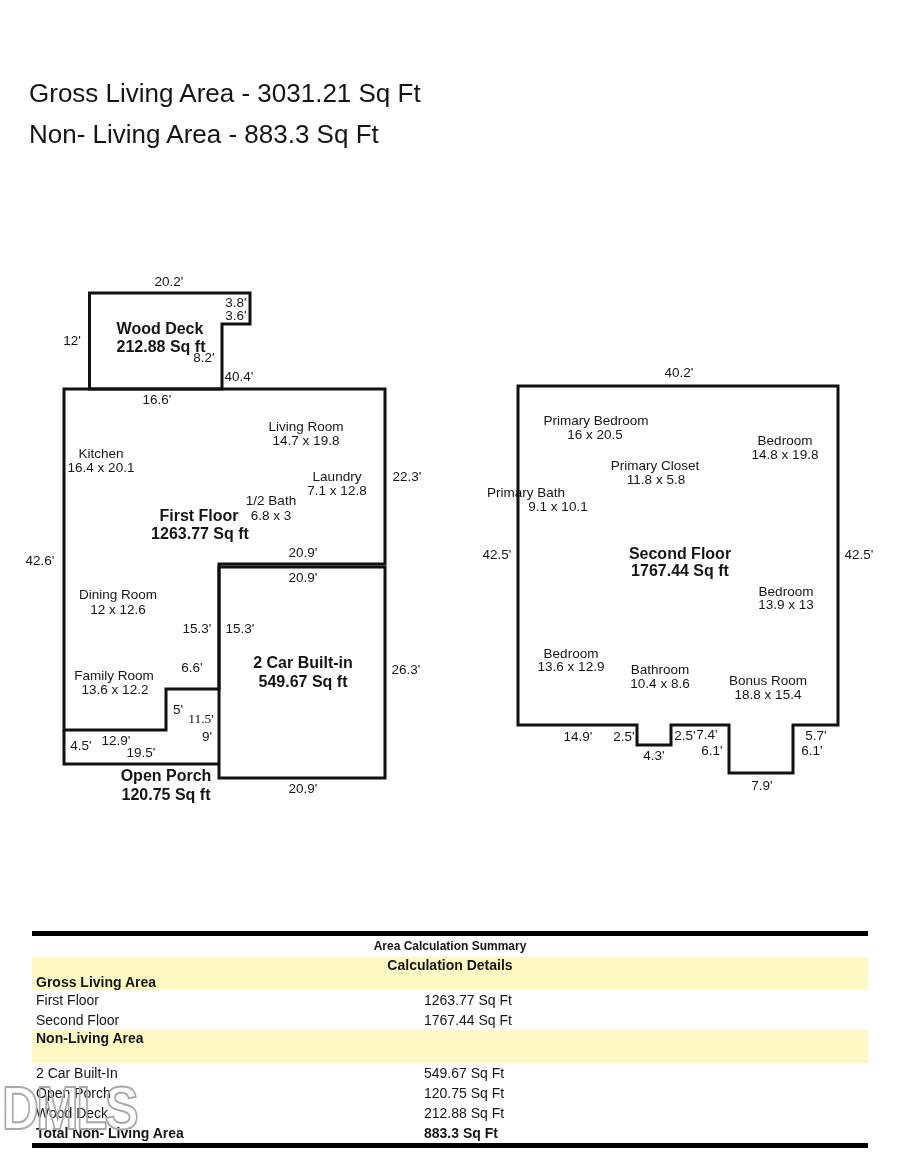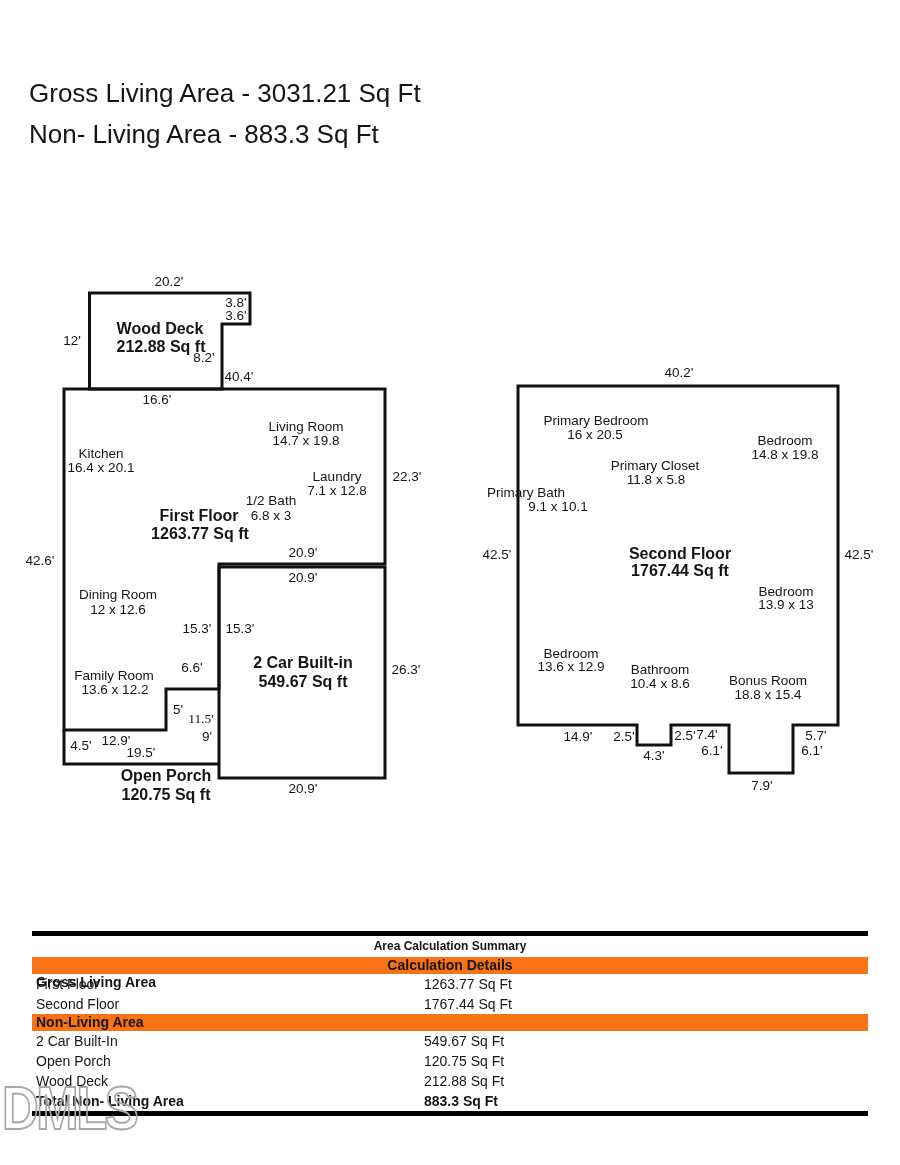--- a/index.html
+++ b/index.html
@@ -13,21 +13,21 @@
        white-space:nowrap;text-align:center;color:#151515;}
   .b{font-weight:bold;font-size:16px;}
   svg{position:absolute;left:0;top:0;}
   
   #table{position:absolute;left:32px;top:931px;width:836px;}
   .bar{height:5px;background:#000;}
   .trow{position:relative;height:20px;line-height:20px;font-size:14px;}
   .trow .c1{position:absolute;left:4px;}
   .trow .c2{position:absolute;left:392px;}
   .ttl{height:21px;line-height:21px;text-align:center;font-weight:bold;font-size:12px;}
-  .gray{position:relative;height:17px;line-height:17px;background:#f97316;font-weight:bold;font-size:14px;}
+  .gray{position:relative;height:33px;line-height:17px;background:#fef9c3;font-weight:bold;font-size:14px;}
   .gray .c1{position:absolute;left:4px;}
   .gray .c2h{display:block;width:100%;text-align:center;}
   .boldrow{font-weight:bold;}
   
   #watermark{position:absolute;left:2px;top:1072px;font-size:62px;font-weight:bold;
              letter-spacing:-3px;transform:scaleX(0.82);transform-origin:left center;
              color:transparent;-webkit-text-stroke:2px #a8a8a8;pointer-events:none;z-index:9;}
 </style>
 </head>
 <body>

